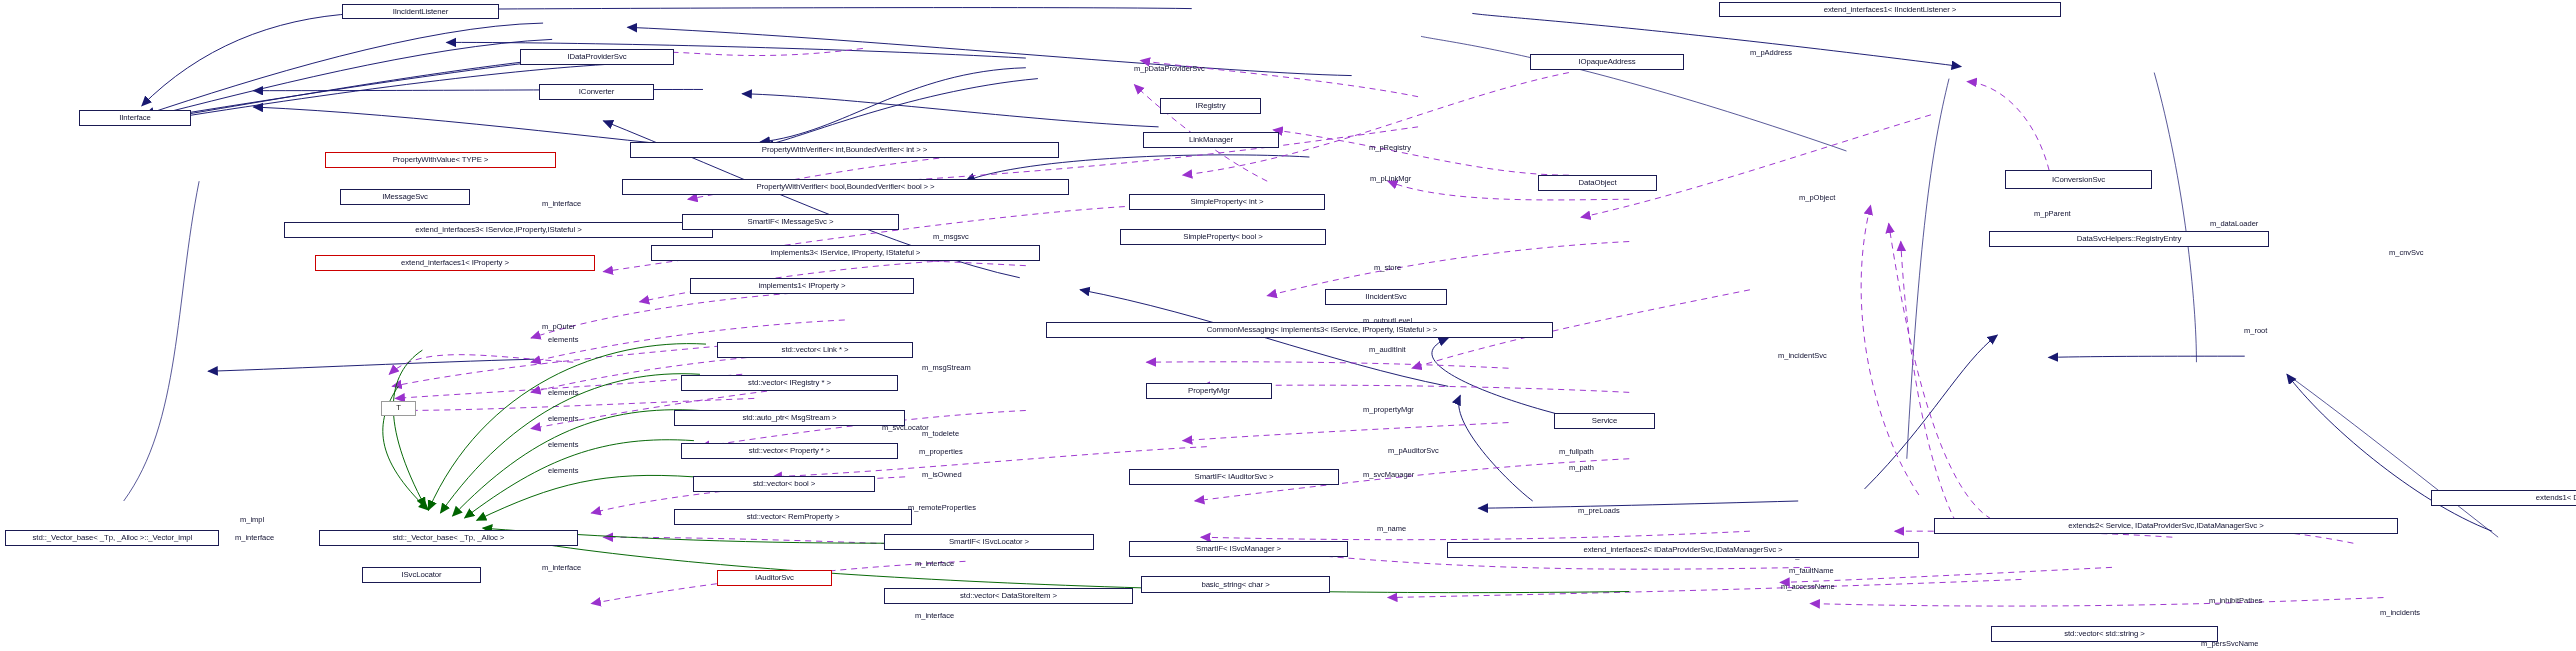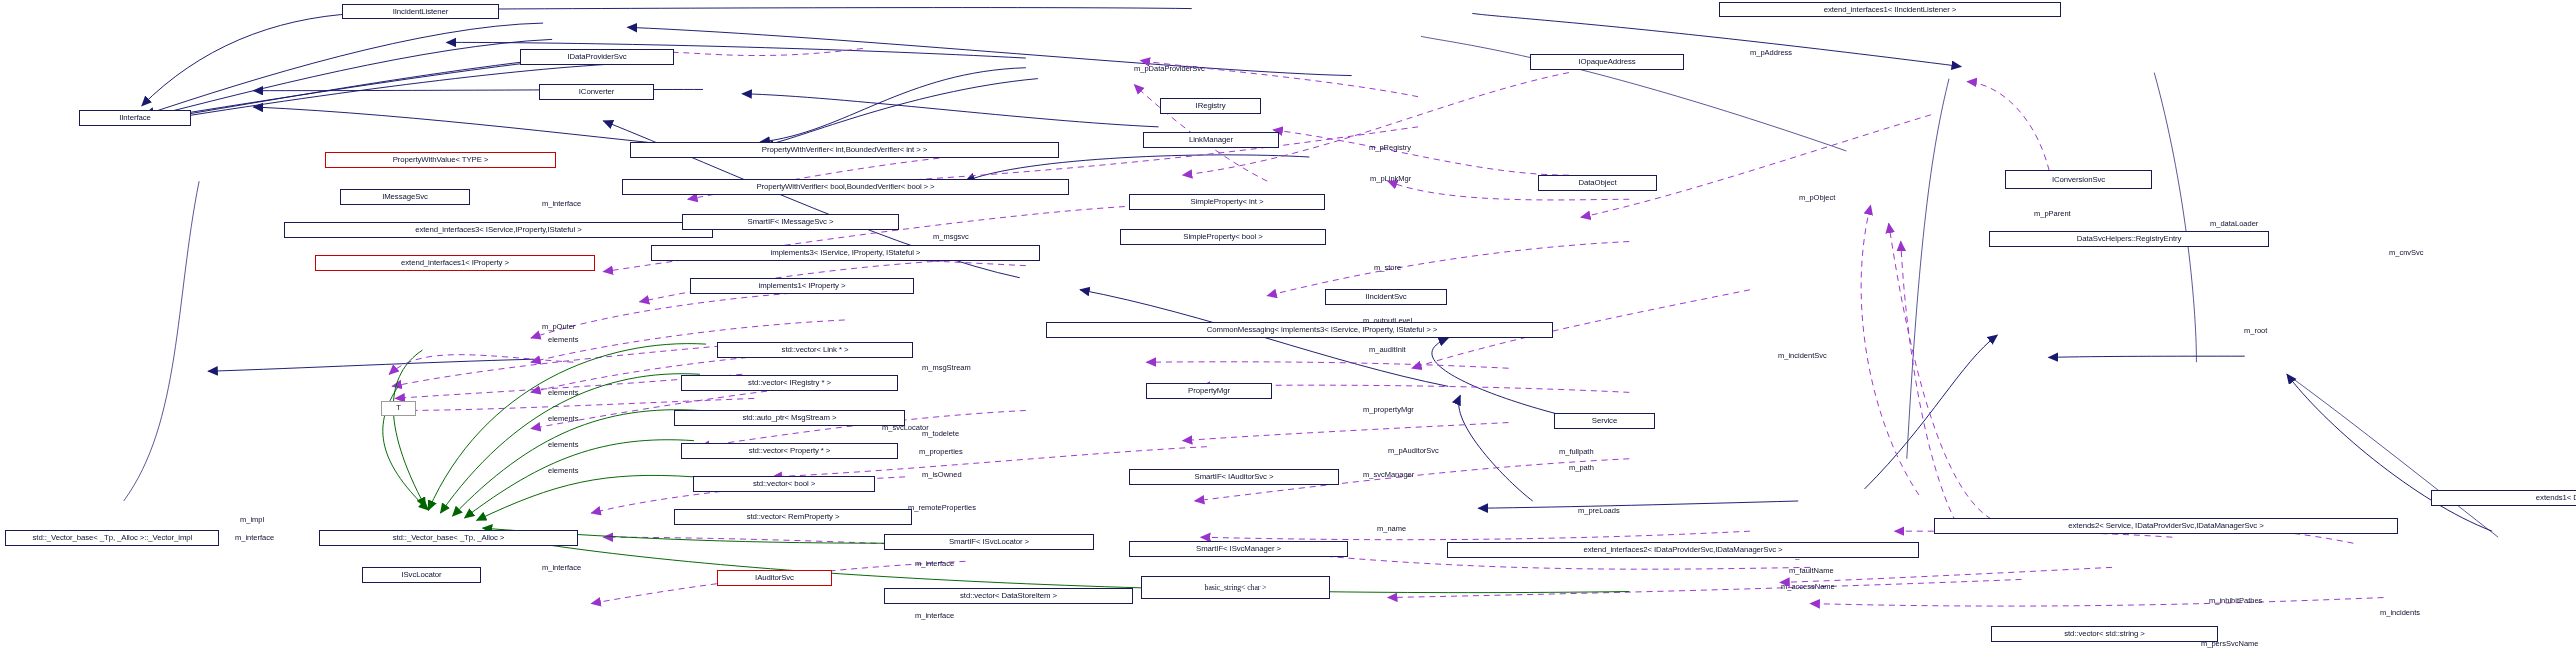--- a/index.html
+++ b/index.html
@@ -181,21 +181,21 @@
       <div class="node" style="left: 1530px; top: 54px; width: 154px; height: 15.7px; font-size: 7.8px;">IOpaqueAddress</div>
       <div class="node" style="left: 2005px; top: 170px; width: 147px; height: 19px; font-size: 7.8px;">IConversionSvc</div>
       <div class="node" style="left: 1989px; top: 231px; width: 280px; height: 15.7px; font-size: 7.8px;">DataSvcHelpers::RegistryEntry</div>
       <div class="node" style="left: 1719px; top: 1.8px; width: 342px; height: 15.7px; font-size: 7.8px;">extend_interfaces1&lt; IIncidentListener &gt;</div>
       <div class="node" style="left: 1325px; top: 289px; width: 122px; height: 15.7px; font-size: 7.8px;">IIncidentSvc</div>
       <div class="node" style="left: 1046px; top: 322px; width: 507px; height: 15.7px; font-size: 7.8px; padding-left: 48px;">CommonMessaging&lt; implements3&lt; IService, IProperty, IStateful &gt; &gt;</div>
       <div class="node" style="left: 1146px; top: 383px; width: 126px; height: 15.7px; font-size: 7.8px;">PropertyMgr</div>
       <div class="node" style="left: 1554px; top: 413px; width: 101px; height: 15.7px; font-size: 7.8px;">Service</div>
       <div class="node" style="left: 1129px; top: 469px; width: 210px; height: 15.7px; font-size: 7.8px;">SmartIF&lt; IAuditorSvc &gt;</div>
       <div class="node" style="left: 1129px; top: 541px; width: 219px; height: 15.7px; font-size: 7.8px;">SmartIF&lt; ISvcManager &gt;</div>
-      <div class="node" style="left: 1141px; top: 576px; width: 189px; height: 23px; font-size: 7.8px; font-family: Liberation Serif, serif;">basic_string&lt; char &gt;</div>
+      <div class="node" style="left: 1141px; top: 576px; width: 189px; height: 17px; font-size: 7.8px;">basic_string&lt; char &gt;</div>
       <div class="node" style="left: 717px; top: 342px; width: 196px; height: 15.7px; font-size: 7.8px;">std::vector&lt; Link * &gt;</div>
       <div class="node" style="left: 681px; top: 375px; width: 217px; height: 15.7px; font-size: 7.8px;">std::vector&lt; IRegistry * &gt;</div>
       <div class="node" style="left: 674px; top: 410px; width: 231px; height: 15.7px; font-size: 7.8px;">std::auto_ptr&lt; MsgStream &gt;</div>
       <div class="node" style="left: 681px; top: 443px; width: 217px; height: 15.7px; font-size: 7.8px;">std::vector&lt; Property * &gt;</div>
       <div class="node" style="left: 693px; top: 476px; width: 182px; height: 15.7px; font-size: 7.8px;">std::vector&lt; bool &gt;</div>
       <div class="node" style="left: 674px; top: 509px; width: 238px; height: 15.7px; font-size: 7.8px;">std::vector&lt; RemProperty &gt;</div>
       <div class="node" style="left: 884px; top: 534px; width: 210px; height: 15.7px; font-size: 7.8px;">SmartIF&lt; ISvcLocator &gt;</div>
       <div class="node red" style="left: 717px; top: 570px; width: 115px; height: 15.7px; font-size: 7.8px;">IAuditorSvc</div>
       <div class="node" style="left: 884px; top: 588px; width: 249px; height: 15.7px; font-size: 7.8px;">std::vector&lt; DataStoreItem &gt;</div>
       <div class="node tbox" style="left: 381px; top: 401px; width: 35px; height: 14.5px; font-size: 7.8px;">T</div>

